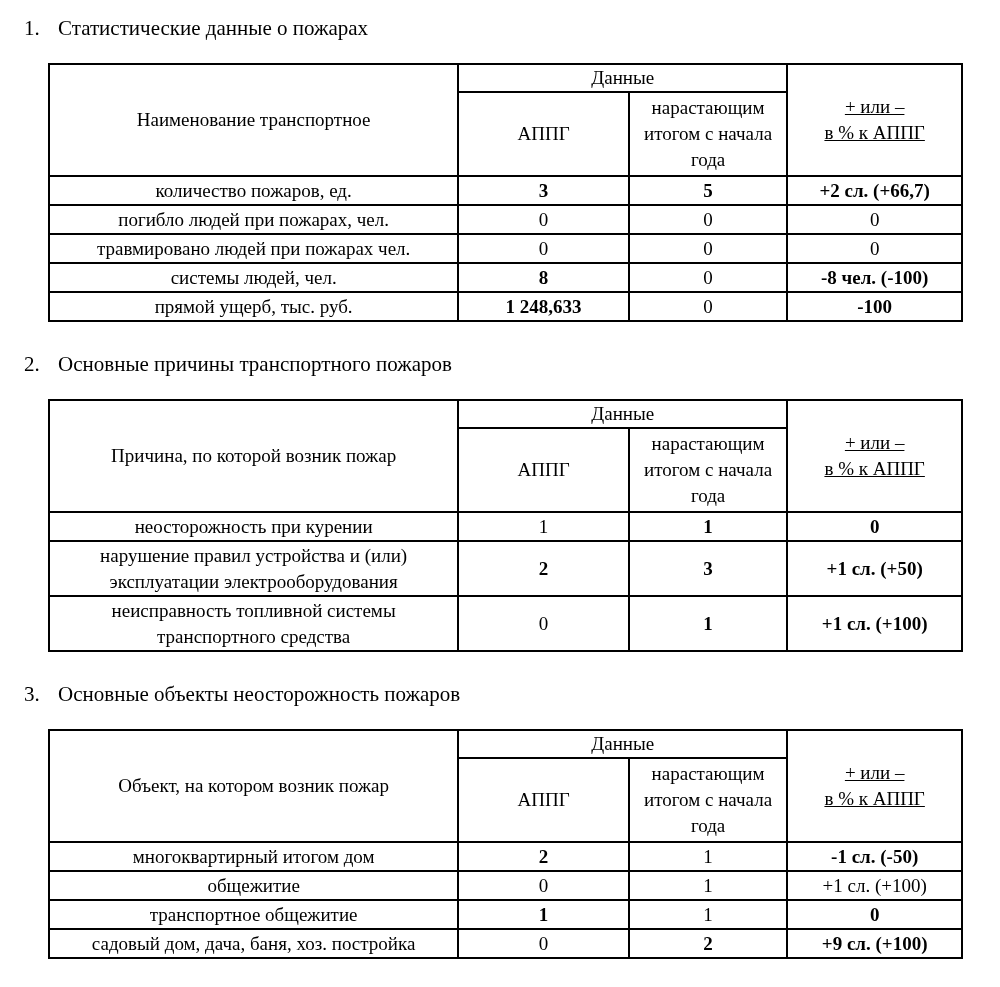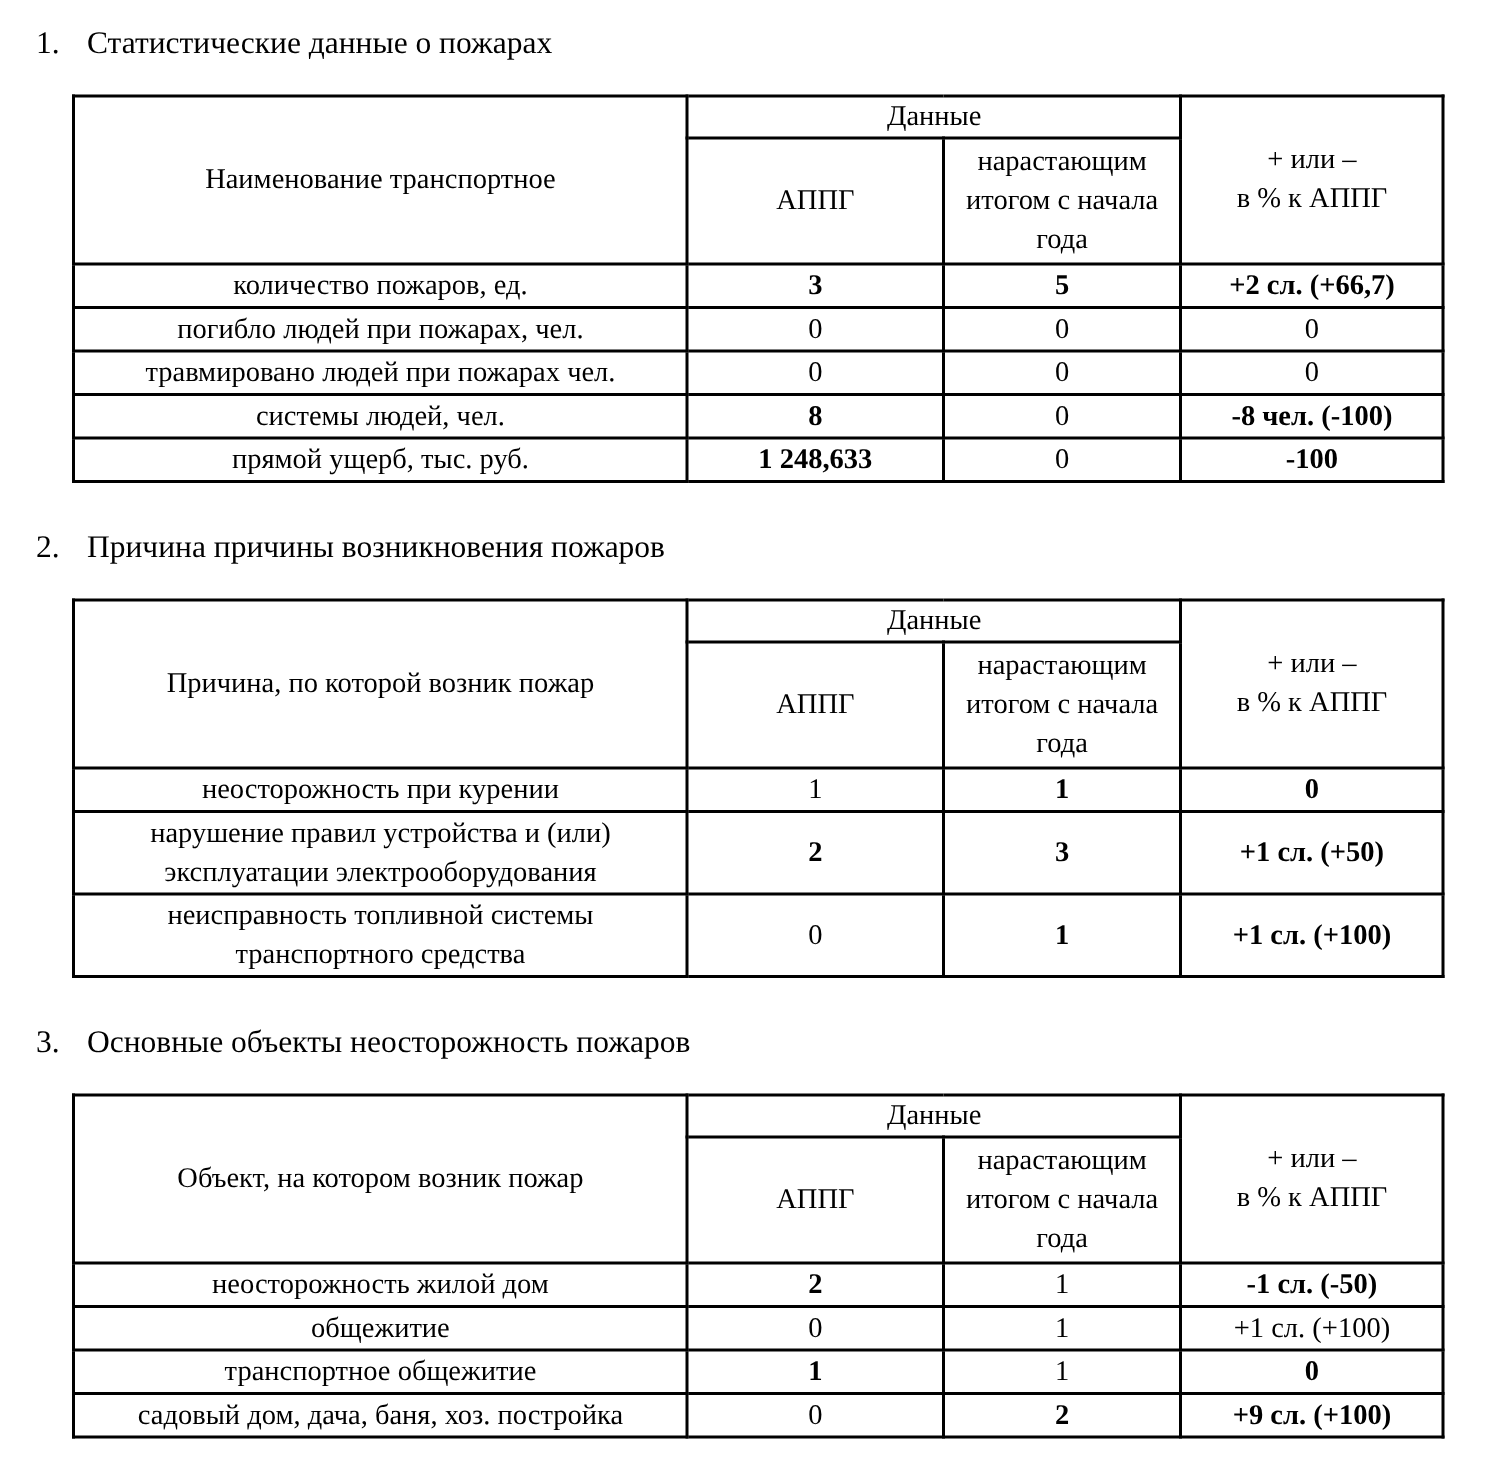--- a/index.html
+++ b/index.html
@@ -42,21 +42,21 @@
     overflow: hidden;
   }
   .col-name  { width: 403px; }
   .col-appg  { width: 168px; }
   .col-cum   { width: 156px; }
   .col-delta { width: 172px; }
   .r-group { height: 28px; }
   .r-sub   { height: 84px; }
   .stat-table tbody tr { height: 29px; }
   .stat-table tbody tr.tall { height: 55px; }
-  .delta-hdr { white-space: pre-line; }
+  .delta-hdr { white-space: pre-line; text-decoration: underline; }
   .bold { font-weight: bold; }
 </style>
 </head>
 <body>
 
 <div class="page">
 
   <div class="section">
     <div class="sec-title mt-first">
       <span class="sec-num">1.</span>
@@ -112,21 +112,21 @@
           <td>0</td>
           <td class="bold">-100</td>
         </tr>
       </tbody>
     </table>
   </div>
 
   <div class="section">
     <div class="sec-title mt-sec">
       <span class="sec-num">2.</span>
-      <span class="sec-txt">Причина причины возникновения пожаров</span>
+      <span class="sec-txt">Основные причины транспортного пожаров</span>
     </div>
     <table class="stat-table">
       <colgroup>
           <col class="col-name">
           <col class="col-appg">
           <col class="col-cum">
           <col class="col-delta">
         </colgroup>
       <thead>
         <tr class="r-group">
@@ -182,21 +182,21 @@
           <td rowspan="2" class="delta-hdr">+ или –
 в % к АППГ</td>
         </tr>
         <tr class="r-sub">
           <td>АППГ</td>
           <td>нарастающим итогом с начала года</td>
         </tr>
       </thead>
       <tbody>
         <tr>
-          <td>неосторожность жилой дом</td>
+          <td>многоквартирный итогом дом</td>
           <td class="bold">2</td>
           <td>1</td>
           <td class="bold">-1 сл. (-50)</td>
         </tr>
         <tr>
           <td>общежитие</td>
           <td>0</td>
           <td>1</td>
           <td>+1 сл. (+100)</td>
         </tr>

